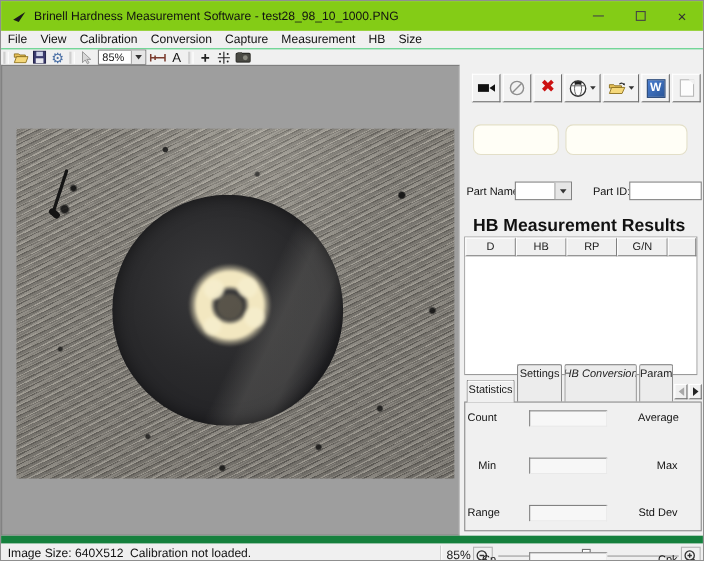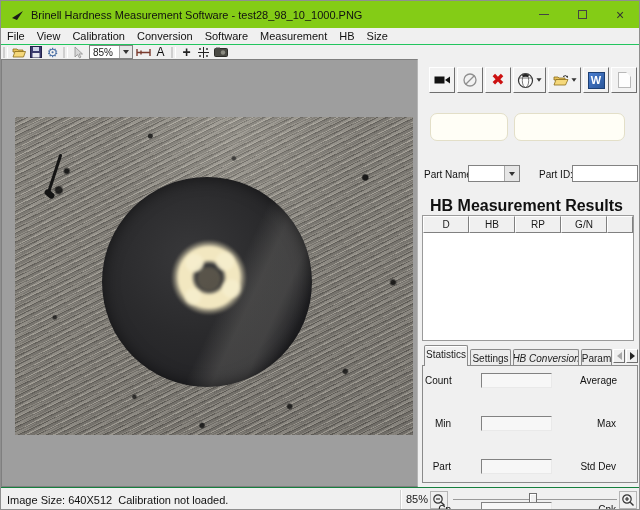--- a/index.html
+++ b/index.html
@@ -97,31 +97,31 @@
   .rt-header { display:flex; height:17px; background:#f0f0f0; }
   .rt-hcell { width:46px; border:1px solid; border-color:#ffffff #808080 #808080 #ffffff; display:flex; align-items:center; justify-content:center; font-size:10px; }
   .rt-hcell.last { flex:1; width:auto; }
   .rt-body { height:107px; background:#fff; }
 
   
   .tabctrl { position:absolute; left:4px; top:286px; width:216px; height:138px; }
   .tabs-row { position:relative; height:21px; }
   .tab { position:absolute; bottom:0; background:#f0f0f0; border:1px solid #8a8a8a; border-bottom:none; border-radius:2px 2px 0 0; font-size:10px; display:flex; align-items:flex-start; justify-content:center; padding-top:3px; overflow:hidden; white-space:nowrap; }
   .tab.active { height:21px; z-index:3; box-shadow:inset 0 1px 0 #fff; }
-  .tab.inactive { height:17px; background:#ececec; color:#222; }
+  .tab.inactive { height:35px; background:#ececec; color:#222; }
   .tab-scroll { position:absolute; bottom:3px; width:12px; height:14px; background:#f0f0f0; border:1px solid; border-color:#fff #6f6f6f #6f6f6f #fff; display:flex; align-items:center; justify-content:center; }
   .tri-left { width:0; height:0; border-top:4px solid transparent; border-bottom:4px solid transparent; border-right:5px solid #a8a8a8; }
   .tri-right { width:0; height:0; border-top:4px solid transparent; border-bottom:4px solid transparent; border-left:5px solid #222; }
   .tab-panel { position:absolute; top:20px; left:0; width:216px; height:118px; background:#f0f0f0; border:1px solid #8a8a8a; z-index:2; }
   .stats-grid { position:absolute; top:7px; left:2px; display:grid; grid-template-columns:28px 71px 38px 70px; column-gap:2px; row-gap:13px; align-items:center;gap:28px; }
   .stat-label { text-align:right; font-size:10px; color:#111; padding-right:2px; white-space:nowrap; }
   .stat-input { height:15px; background:#f7f7f7; border:1px solid; border-color:#828282 #e9e9e9 #e9e9e9 #828282; font-size:10px; font-family:inherit; padding:0 2px; width:100%; }
 
   
-  .statusbar { height:24px; background:#f0f0f0; border-top:1px solid #15803d; position:relative; display:flex; align-items:center; }
+  .statusbar { height:24px; background:#f0f0f0; border-top:7px solid #15803d; position:relative; display:flex; align-items:center; }
   .status-msg { padding-left:6px; font-size:11px; color:#111; white-space:pre; }
   .status-sep { position:absolute; left:399px; top:2px; bottom:2px; width:1px; background:#d0d0d0; box-shadow:1px 0 0 #fff; }
   .zoom-label { position:absolute; left:405px; top:5px; font-size:11px; }
   .mag-btn { position:absolute; top:3px; width:18px; height:18px; background:#f0f0f0; border:1px solid #b5b5b5; display:flex; align-items:center; justify-content:center; }
   .slider { position:absolute; left:452px; top:11px; width:164px; height:1px; background:#9a9a9a; }
   .slider-thumb { position:absolute; left:76px; top:-6px; width:8px; height:13px; background:#f0f0f0; border:1px solid #707070; box-shadow:inset 1px 1px 0 #fff; }
 </style>
 </head>
 <body>
 
@@ -145,21 +145,21 @@
           <span class="glyph-close">×</span>
         </div>
     </div>
   </div>
 
   <div class="menubar">
     <span class="menu-item">File</span>
     <span class="menu-item">View</span>
     <span class="menu-item">Calibration</span>
     <span class="menu-item">Conversion</span>
-    <span class="menu-item">Software</span>
+    <span class="menu-item">Capture</span>
     <span class="menu-item">Measurement</span>
     <span class="menu-item">HB</span>
     <span class="menu-item">Size</span>
   </div>
 
   <div class="toolbar">
     <span class="grip"></span>
     <span class="tb-btn">
       <svg width="14" height="11" viewBox="0 0 14 11">
         <path d="M1,2 h4 l1,1 h5 v2 h-10 z" fill="#e8c25a" stroke="#8a6d1a" stroke-width="0.8"></path>
@@ -313,21 +313,21 @@
         <div class="tab-panel">
           <div class="stats-grid">
             <span class="stat-label">Count</span>
             <input class="stat-input" readonly="" value="" style="">
             <span class="stat-label">Average</span>
             <input class="stat-input" readonly="" value="" style="">
             <span class="stat-label">Min</span>
             <input class="stat-input" readonly="" value="" style="">
             <span class="stat-label">Max</span>
             <input class="stat-input" readonly="" value="" style="">
-            <span class="stat-label">Part</span>
+            <span class="stat-label">Range</span>
             <input class="stat-input" readonly="" value="" style="">
             <span class="stat-label">Std Dev</span>
             <input class="stat-input" readonly="" value="" style="">
             <span class="stat-label">Cp</span>
             <input class="stat-input" readonly="" value="" style="">
             <span class="stat-label">Cpk</span>
             <input class="stat-input" readonly="" value="" style="">
           </div>
         </div>
       </div>

